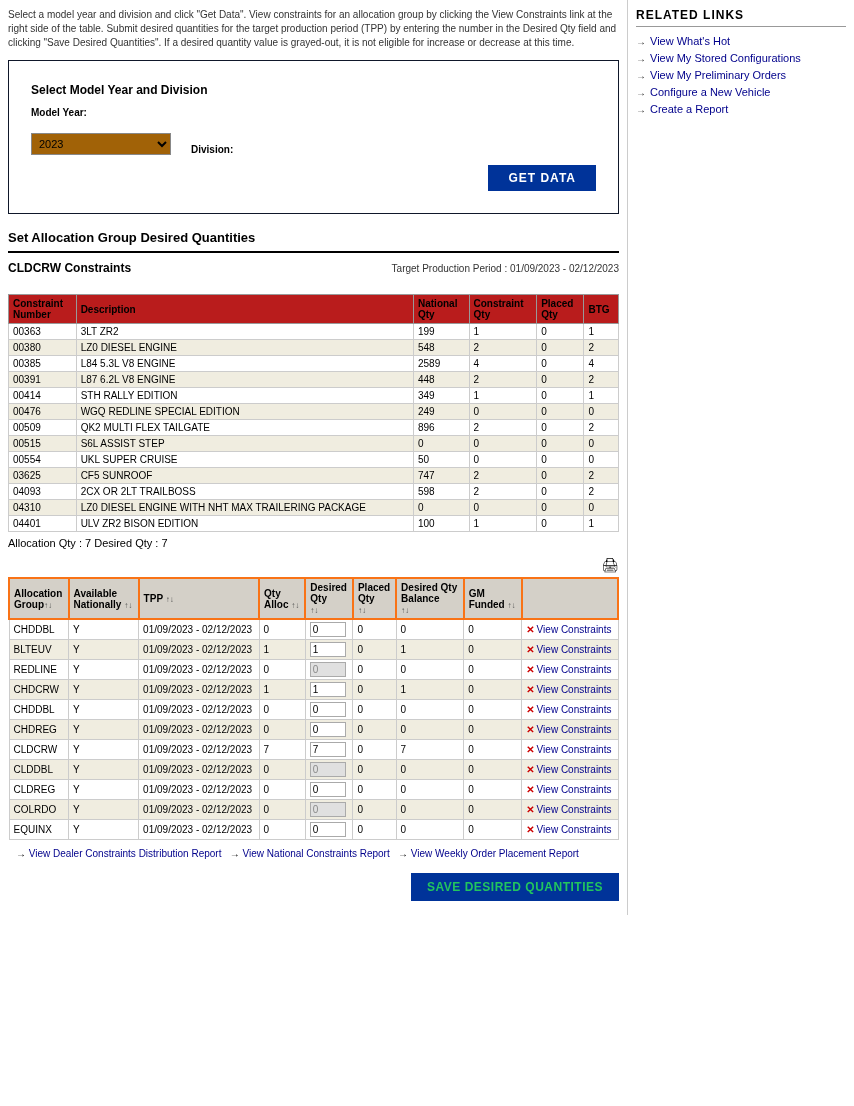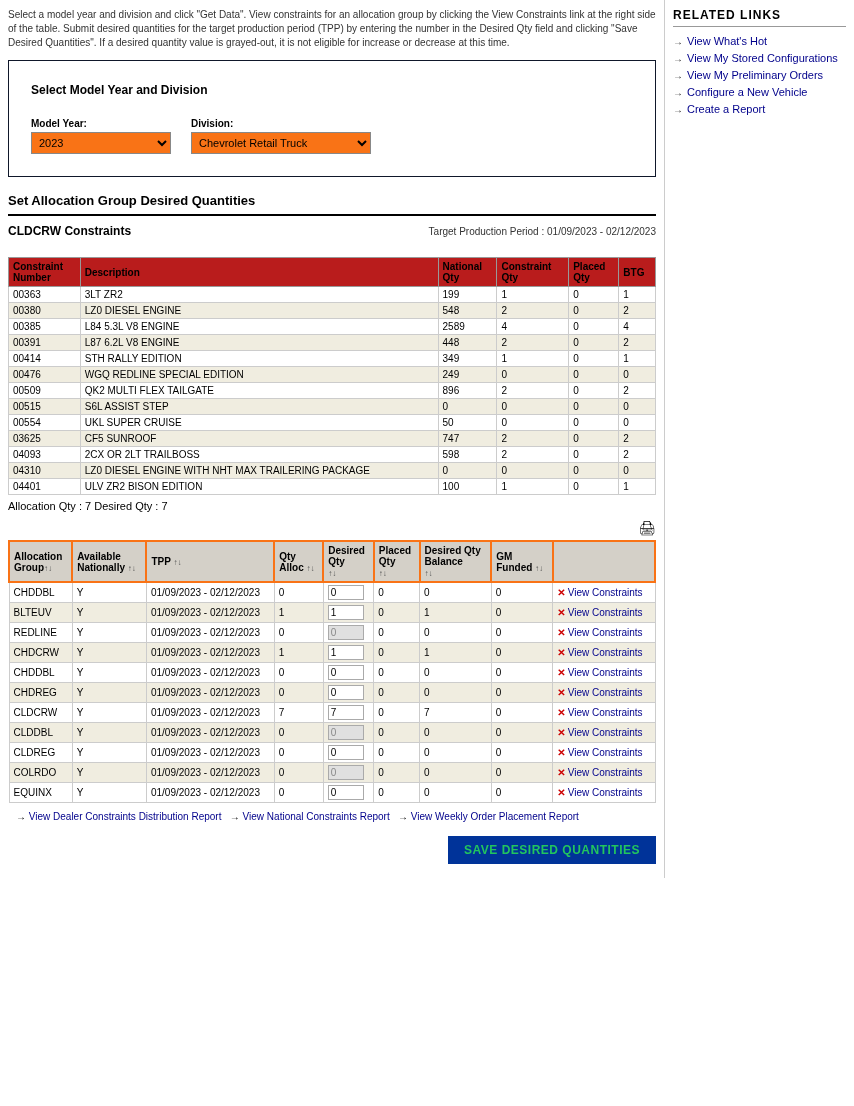--- a/index.html
+++ b/index.html
@@ -2,31 +2,31 @@
 <html><head>
   <meta charset="utf-8">
   <style>
     * { box-sizing: border-box; margin: 0; padding: 0; }
     body { font-family: Arial, sans-serif; font-size: 11px; background: #fff; color: #000; }
     
     .page-container { display: flex; width: 854px; }
     
     .main-content { flex: 1; padding: 8px; }
     
-    .sidebar { width: 190px; padding: 8px; border-left: 1px solid #ccc; }
+    .sidebar { width: 227px; padding: 8px; border-left: 1px solid #ccc; }
     
     .intro-text { font-size: 10px; color: #333; margin-bottom: 10px; line-height: 1.4; }
     
     .model-year-box { border: 1px solid #0f172a; padding: 22px; margin-bottom: 10px; }
     .model-year-title { font-size: 12px; font-weight: bold; margin-bottom: 10px; }
     
     .form-row { display: flex; gap: 20px; align-items: flex-end; }
-    .form-group { display: flex; flex-direction: column; gap: 3px; margin-top: 11px; }
+    .form-group { display: flex; flex-direction: column; gap: 15px; }
     .form-group label { font-size: 10px; font-weight: bold; }
-    .form-group select { font-size: 11px; padding: 3px; border: 1px solid #888; background: #f97316; width: 140px; }
+    .form-group select { font-size: 11px; padding: 3px; border: 1px solid #888; background: #a16207; width: 140px; }
     .division-select { width: 180px !important; }
     
     .get-data-row { display: flex; justify-content: flex-end; margin-top: 10px; }
     .get-data-btn { background: #003399; color: #fff; border: none; padding: 6px 20px; font-size: 12px; font-weight: bold; cursor: pointer; letter-spacing: 1px; }
     
     .section-title { font-size: 13px; font-weight: bold; padding: 6px 0; border-bottom: 2px solid #000; margin-bottom: 8px; }
     
     .constraints-header { display: flex; justify-content: space-between; align-items: center; margin-bottom: 19px; }
     .constraints-title { font-size: 12px; font-weight: bold; }
     .tpp-text { font-size: 10px; color: #333; }
@@ -82,27 +82,24 @@
         <div class="form-group">
           <label>Model Year:</label>
           <select>
             <option>2023</option>
             <option>2022</option>
             <option>2021</option>
           </select>
         </div>
         <div class="form-group">
           <label>Division:</label>
-          <select class="division-select">
-            <option>Chevrolet Retail Truck</option>
-            <option>Buick</option>
-            <option>Cadillac</option>
-            <option>GMC</option>
-          </select>
-        </div>
+        </div>
+      </div>
+      <div class="get-data-row">
+        <button class="get-data-btn">GET DATA</button>
       </div>
     </div>
 
     <div class="section-title">Set Allocation Group Desired Quantities</div>
 
     <div class="constraints-header">
       <span class="constraints-title">CLDCRW  Constraints</span>
       <span class="tpp-text">Target Production Period : 01/09/2023 - 02/12/2023</span>
     </div>
 

